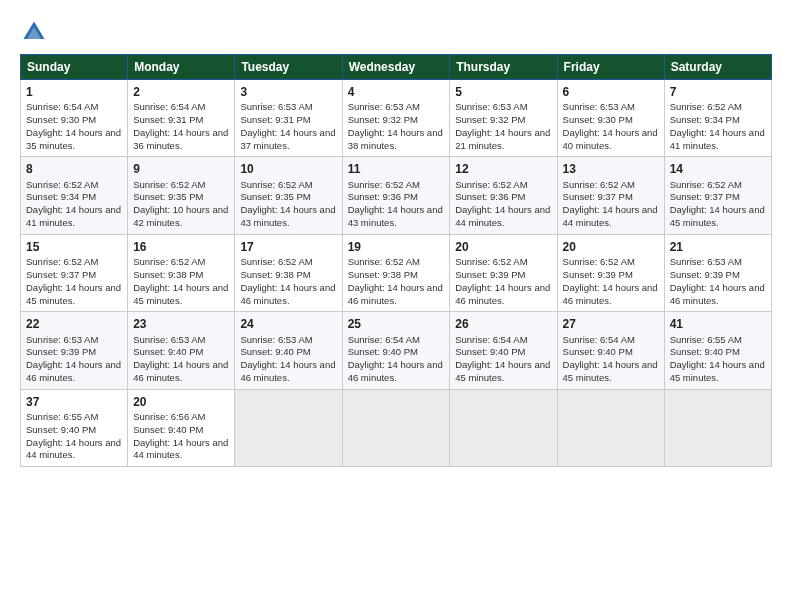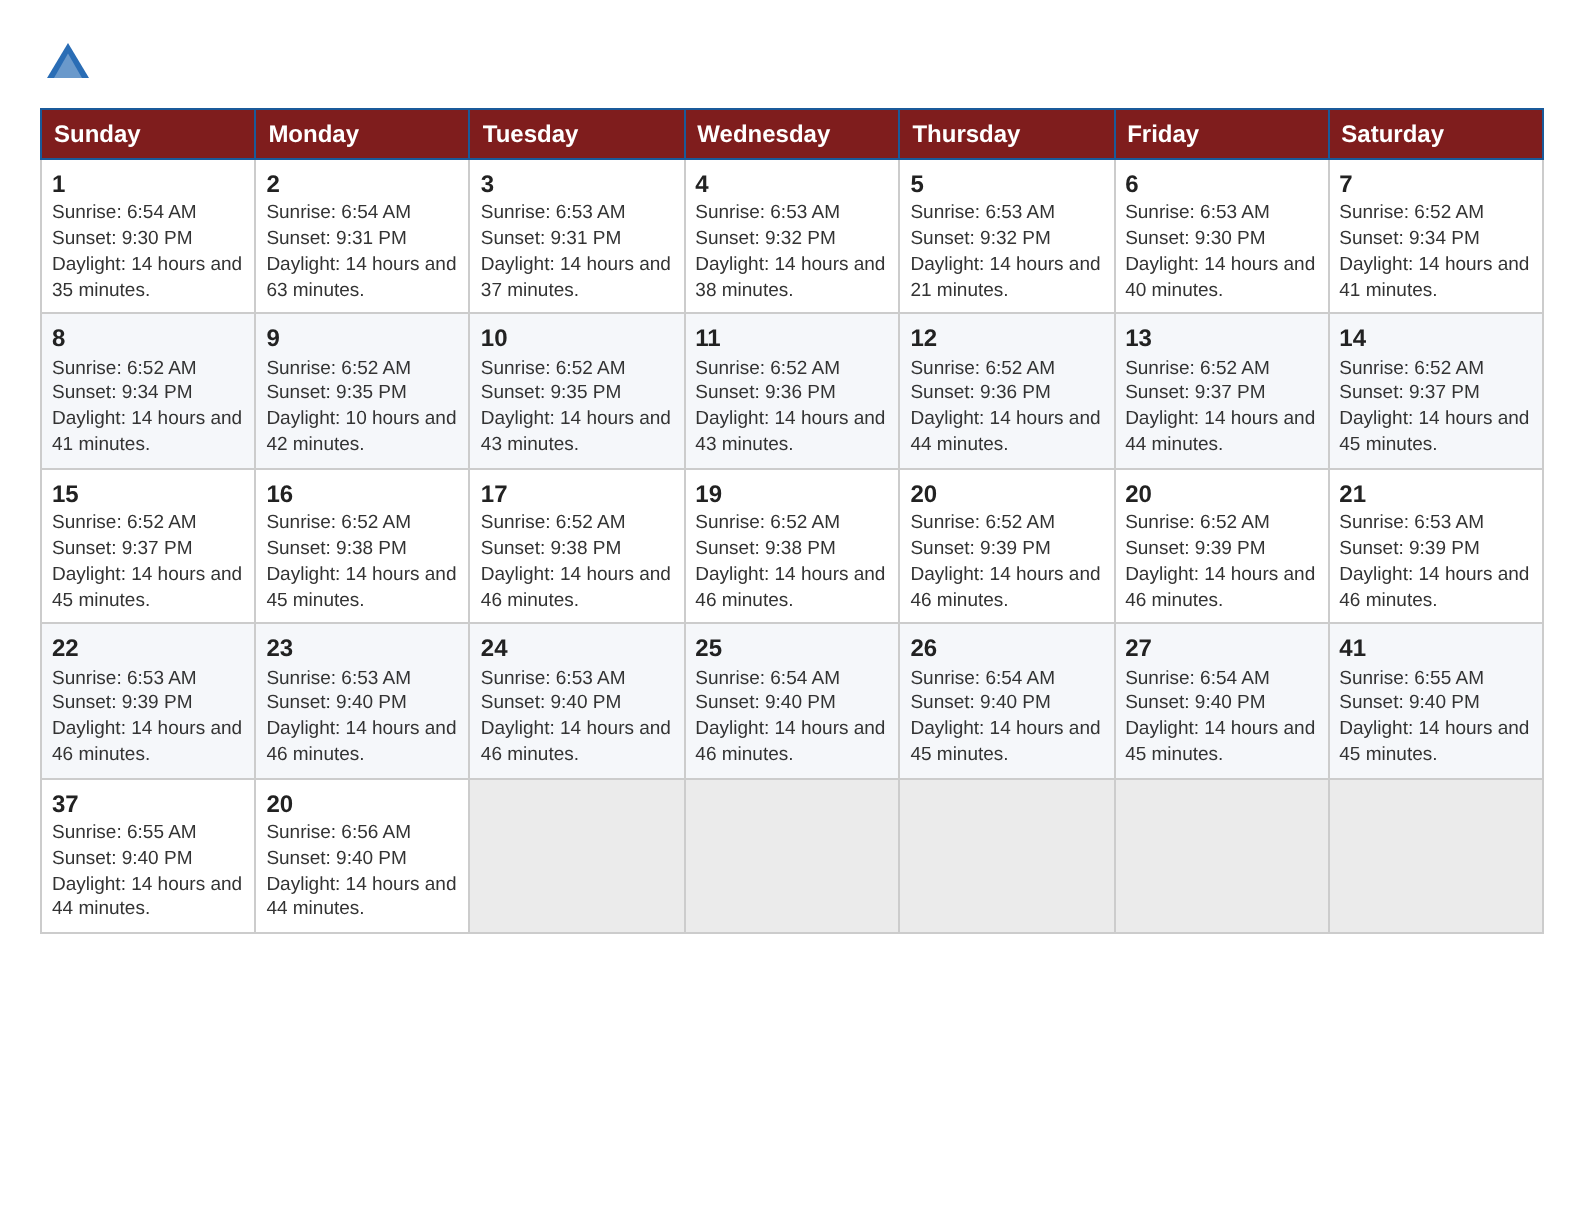--- a/index.html
+++ b/index.html
@@ -57,21 +57,21 @@
     }
     .location {
       font-size: 13px;
       color: #444;
     }
     .calendar {
       width: 100%;
       border-collapse: collapse;
     }
     .calendar th {
-      background: #7f1d1d;
+      background: #14532d;
       color: #fff;
       font-size: 12px;
       font-weight: bold;
       text-align: left;
       padding: 5px 6px;
       border: 1px solid #1a5a9a;
     }
     .calendar td {
       border: 1px solid #ccc;
       vertical-align: top;
@@ -138,21 +138,21 @@
           <td>
         <span class="day-num">1</span>
         <span>Sunrise: 6:54 AM</span><br>
         <span>Sunset: 9:30 PM</span><br>
         <span>Daylight: 14 hours and 35 minutes.</span>
       </td>
           <td>
         <span class="day-num">2</span>
         <span>Sunrise: 6:54 AM</span><br>
         <span>Sunset: 9:31 PM</span><br>
-        <span>Daylight: 14 hours and 63 minutes.</span>
+        <span>Daylight: 14 hours and 36 minutes.</span>
       </td>
           <td>
         <span class="day-num">3</span>
         <span>Sunrise: 6:53 AM</span><br>
         <span>Sunset: 9:31 PM</span><br>
         <span>Daylight: 14 hours and 37 minutes.</span>
       </td>
           <td>
         <span class="day-num">4</span>
         <span>Sunrise: 6:53 AM</span><br>

